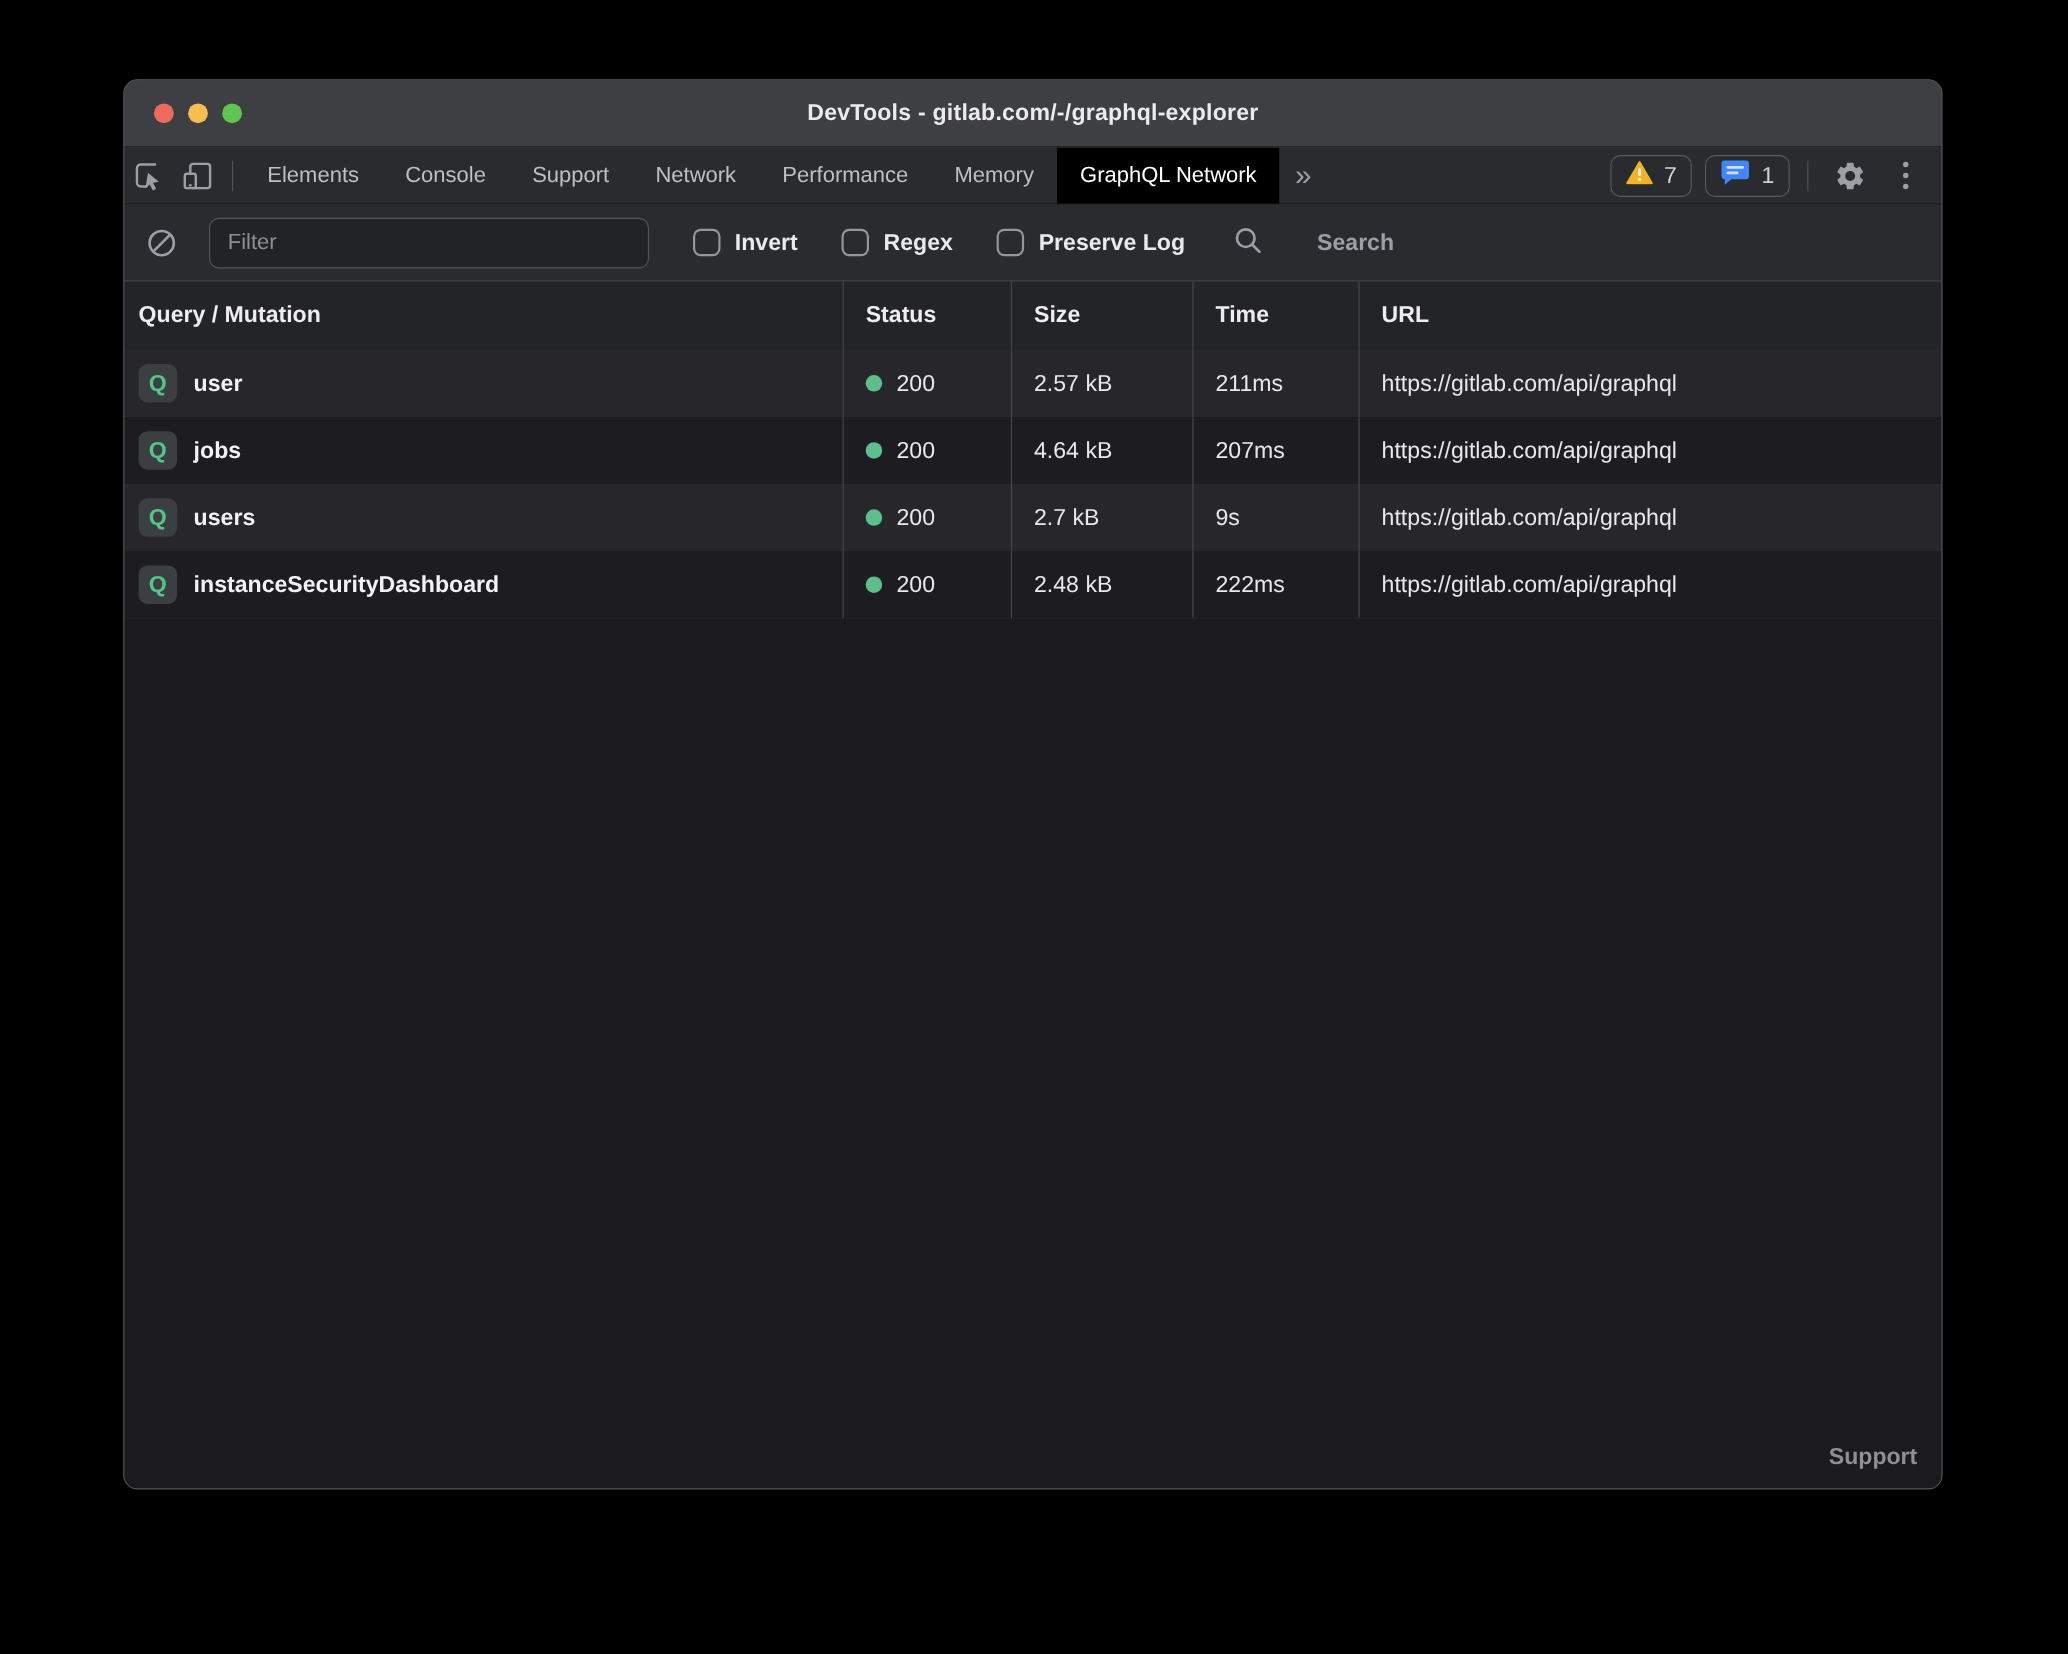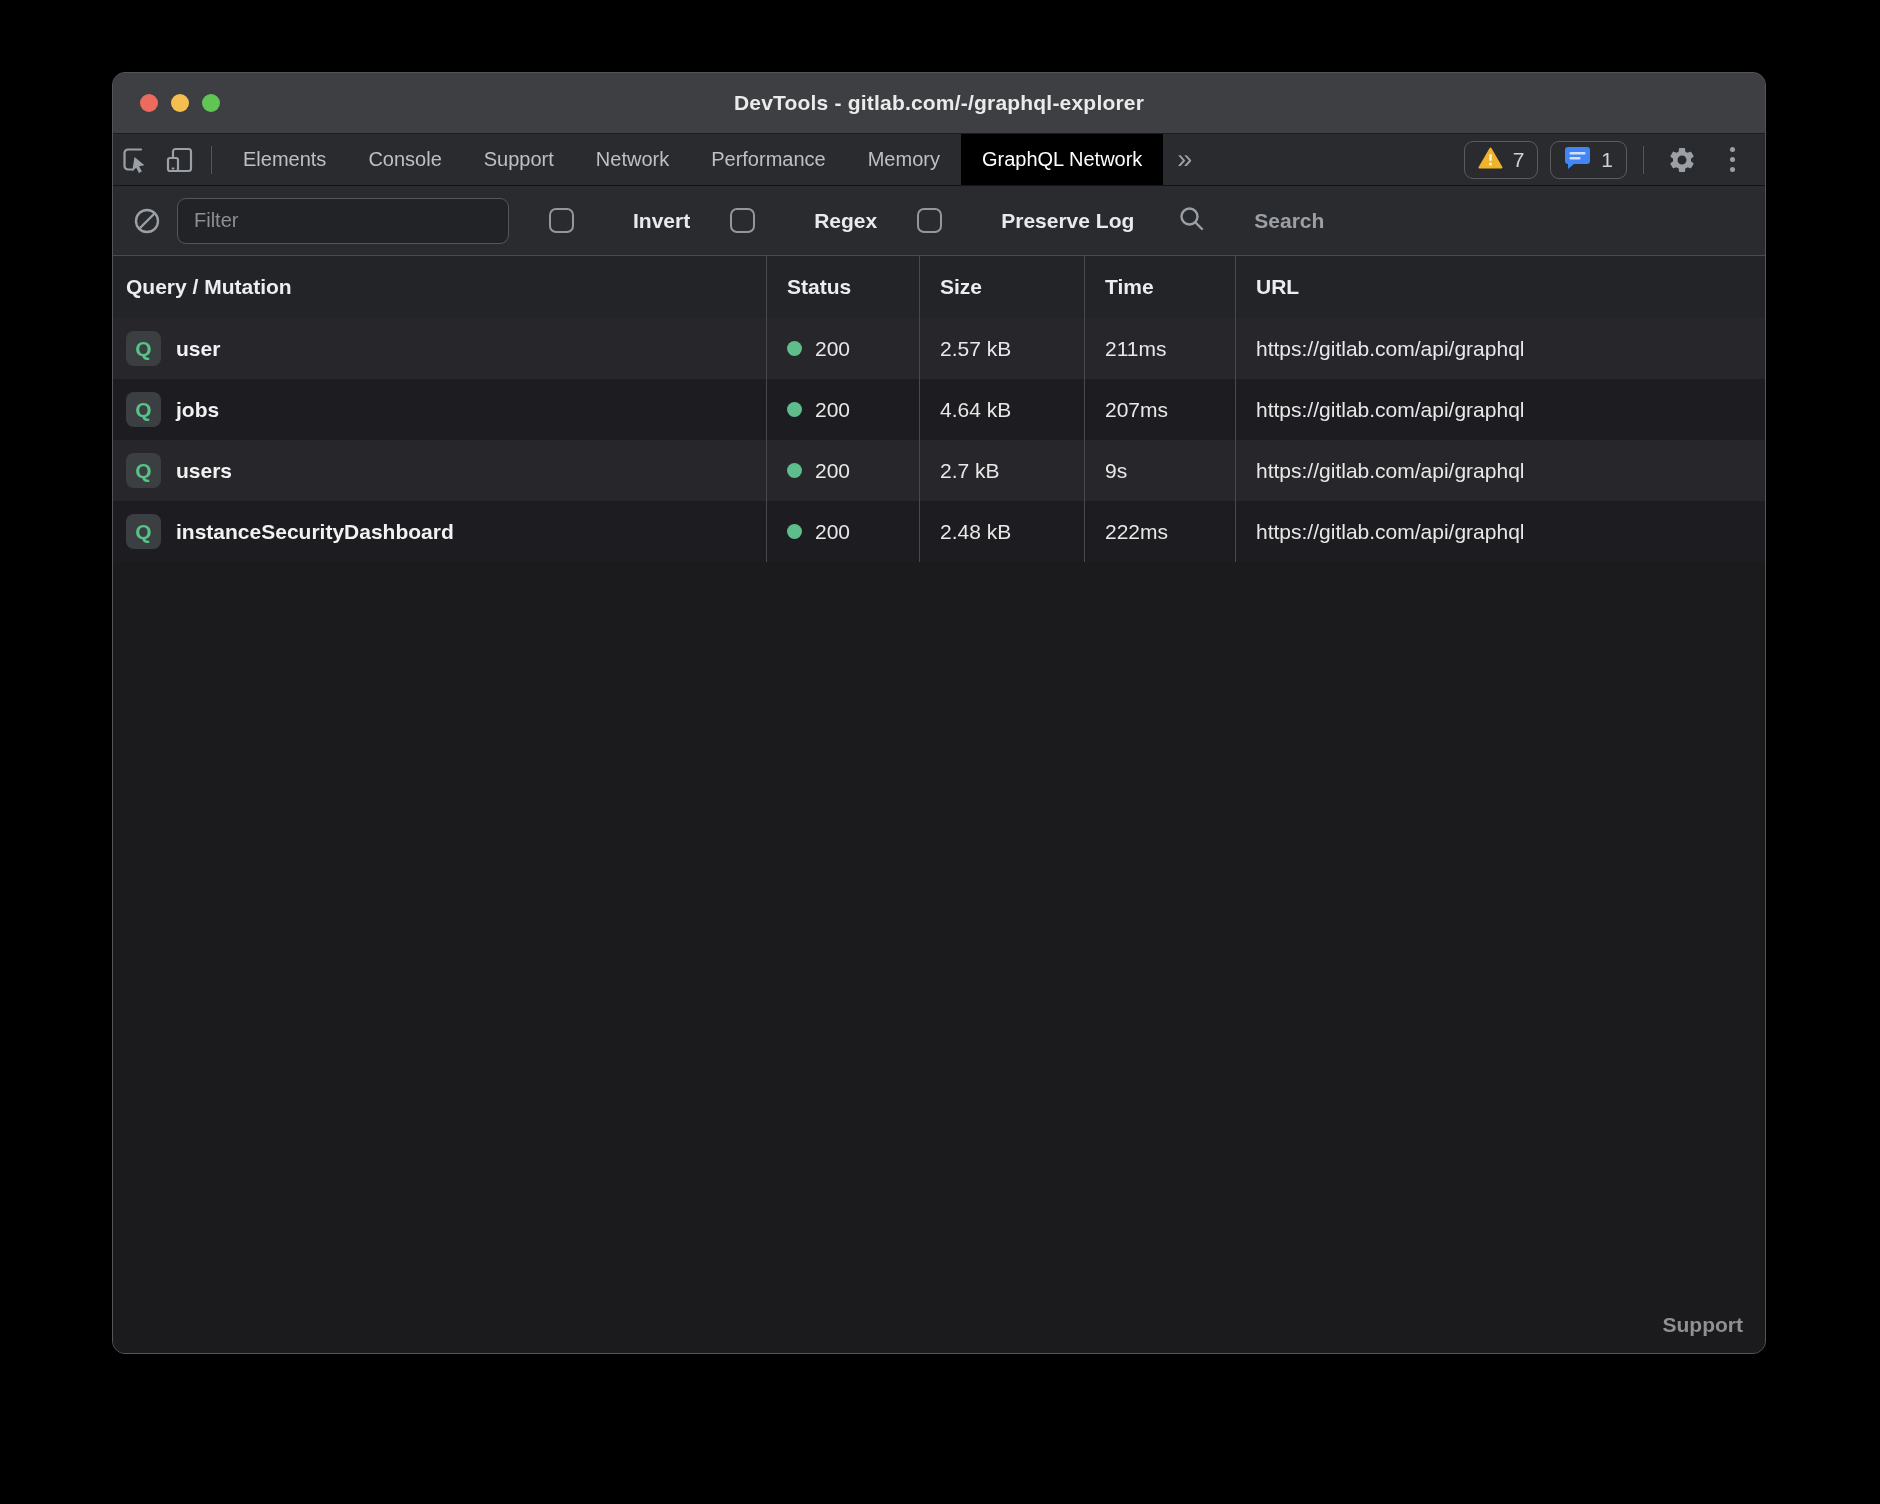--- a/index.html
+++ b/index.html
@@ -50,27 +50,27 @@
   .kebab { display: flex; flex-direction: column; gap: 5px; padding: 0 14px; cursor: pointer; }
   .kebab i { width: 5px; height: 5px; border-radius: 50%; background: #9aa0a6; }
 
   
   .filterbar {
     height: 70px; flex: 0 0 70px; background: #2a2b2e;
     border-bottom: 1px solid #4a4b4e;
     display: flex; align-items: center; padding-left: 20px;
   }
   .filter-input {
-    margin-left: 16px; width: 332px; height: 46px;
+    margin-left: 29px; width: 400px; height: 46px;
     background: #222326; border: 1px solid #55565c; border-radius: 9px;
     color: #e8e8e8; font-size: 20px; padding: 0 16px; outline: none;
     font-family: "Liberation Sans", sans-serif;
   }
   .filter-input::placeholder { color: #8c8f94; }
-  .chk-group { display: flex; align-items: center; margin-left: 40px; cursor: pointer; gap: 46px; }
+  .chk-group { display: flex; align-items: center; margin-left: 40px; cursor: pointer; }
   .chk-box { width: 25px; height: 25px; border: 2px solid #949699; border-radius: 7px; background: transparent; }
   .chk-label { margin-left: 13px; color: #e9eaed; font-size: 21px; font-weight: bold; white-space: nowrap; }
   .search-group { display: flex; align-items: center; margin-left: 44px; cursor: pointer; gap: 36px; }
   .search-label { margin-left: 13px; color: #9aa0a6; font-size: 21px; font-weight: bold; }
 
   
   .thead { height: 62px; flex: 0 0 62px; background: #232428; display: flex; align-items: stretch; }
   .row { height: 61px; flex: 0 0 61px; display: flex; align-items: stretch; cursor: pointer; }
   .row.odd  { background: #27272b; }
   .row.even { background: #1d1d21; }

